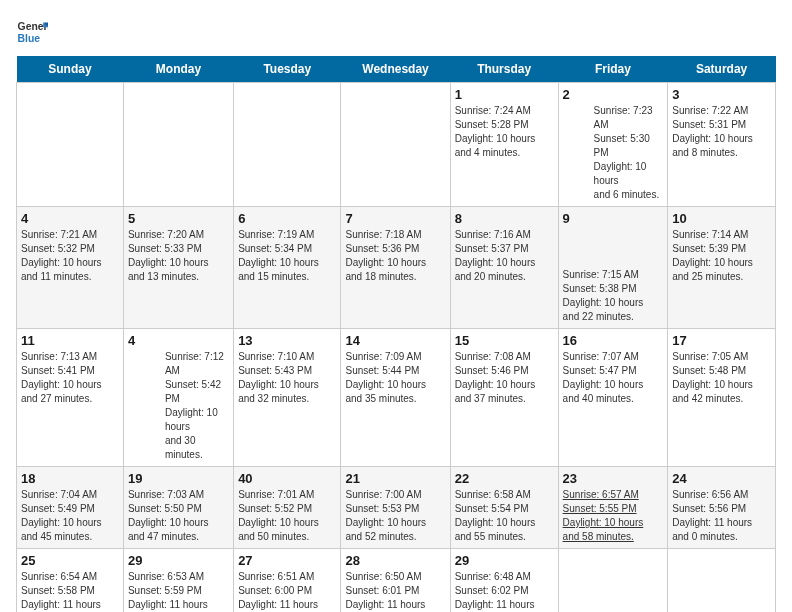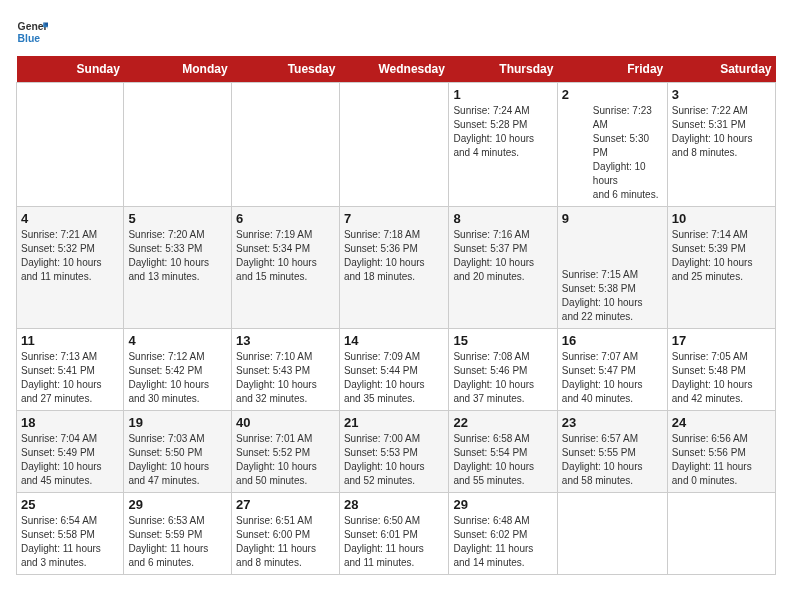--- a/index.html
+++ b/index.html
@@ -36,24 +36,24 @@
     .subtitle {
       font-size: 14px;
       color: #333;
     }
     table {
       width: 100%;
       border-collapse: collapse;
       font-size: 10.5px;
     }
     thead tr th {
-      background-color: #b91c1c;
+      background-color: #0369a1;
       color: #fff;
       padding: 6px 4px;
-      text-align: right;
+      text-align: center;
       font-size: 12px;
       font-weight: bold;
     }
     tbody tr td {
       border: 1px solid #ccc;
       vertical-align: top;
       padding: 4px;
       min-height: 80px;
       height: 80px;
       width: 113px;
@@ -198,21 +198,21 @@
       <tr>
         <td>
           <div class="day-number">11</div>
           <div class="day-info" style="white-space: pre-line;">Sunrise: 7:13 AM
 Sunset: 5:41 PM
 Daylight: 10 hours
 and 27 minutes.</div>
         </td>
         <td>
           <div class="day-number">4</div>
-          <div class="day-info" style="white-space: pre-line;">Sunrise: 7:12 AM
+          <div class="day-info" style="white-space: pre-line; margin-left: 37px;">Sunrise: 7:12 AM
 Sunset: 5:42 PM
 Daylight: 10 hours
 and 30 minutes.</div>
         </td>
         <td>
           <div class="day-number">13</div>
           <div class="day-info" style="white-space: pre-line;">Sunrise: 7:10 AM
 Sunset: 5:43 PM
 Daylight: 10 hours
 and 32 minutes.</div>
@@ -277,21 +277,21 @@
         </td>
         <td>
           <div class="day-number">22</div>
           <div class="day-info" style="white-space: pre-line;">Sunrise: 6:58 AM
 Sunset: 5:54 PM
 Daylight: 10 hours
 and 55 minutes.</div>
         </td>
         <td>
           <div class="day-number">23</div>
-          <div class="day-info" style="white-space: pre-line;">Sunrise: 6:57 AM
+          <div class="day-info" style="white-space: pre-line; text-decoration: underline;">Sunrise: 6:57 AM
 Sunset: 5:55 PM
 Daylight: 10 hours
 and 58 minutes.</div>
         </td>
         <td>
           <div class="day-number">24</div>
           <div class="day-info" style="white-space: pre-line;">Sunrise: 6:56 AM
 Sunset: 5:56 PM
 Daylight: 11 hours
 and 0 minutes.</div>

